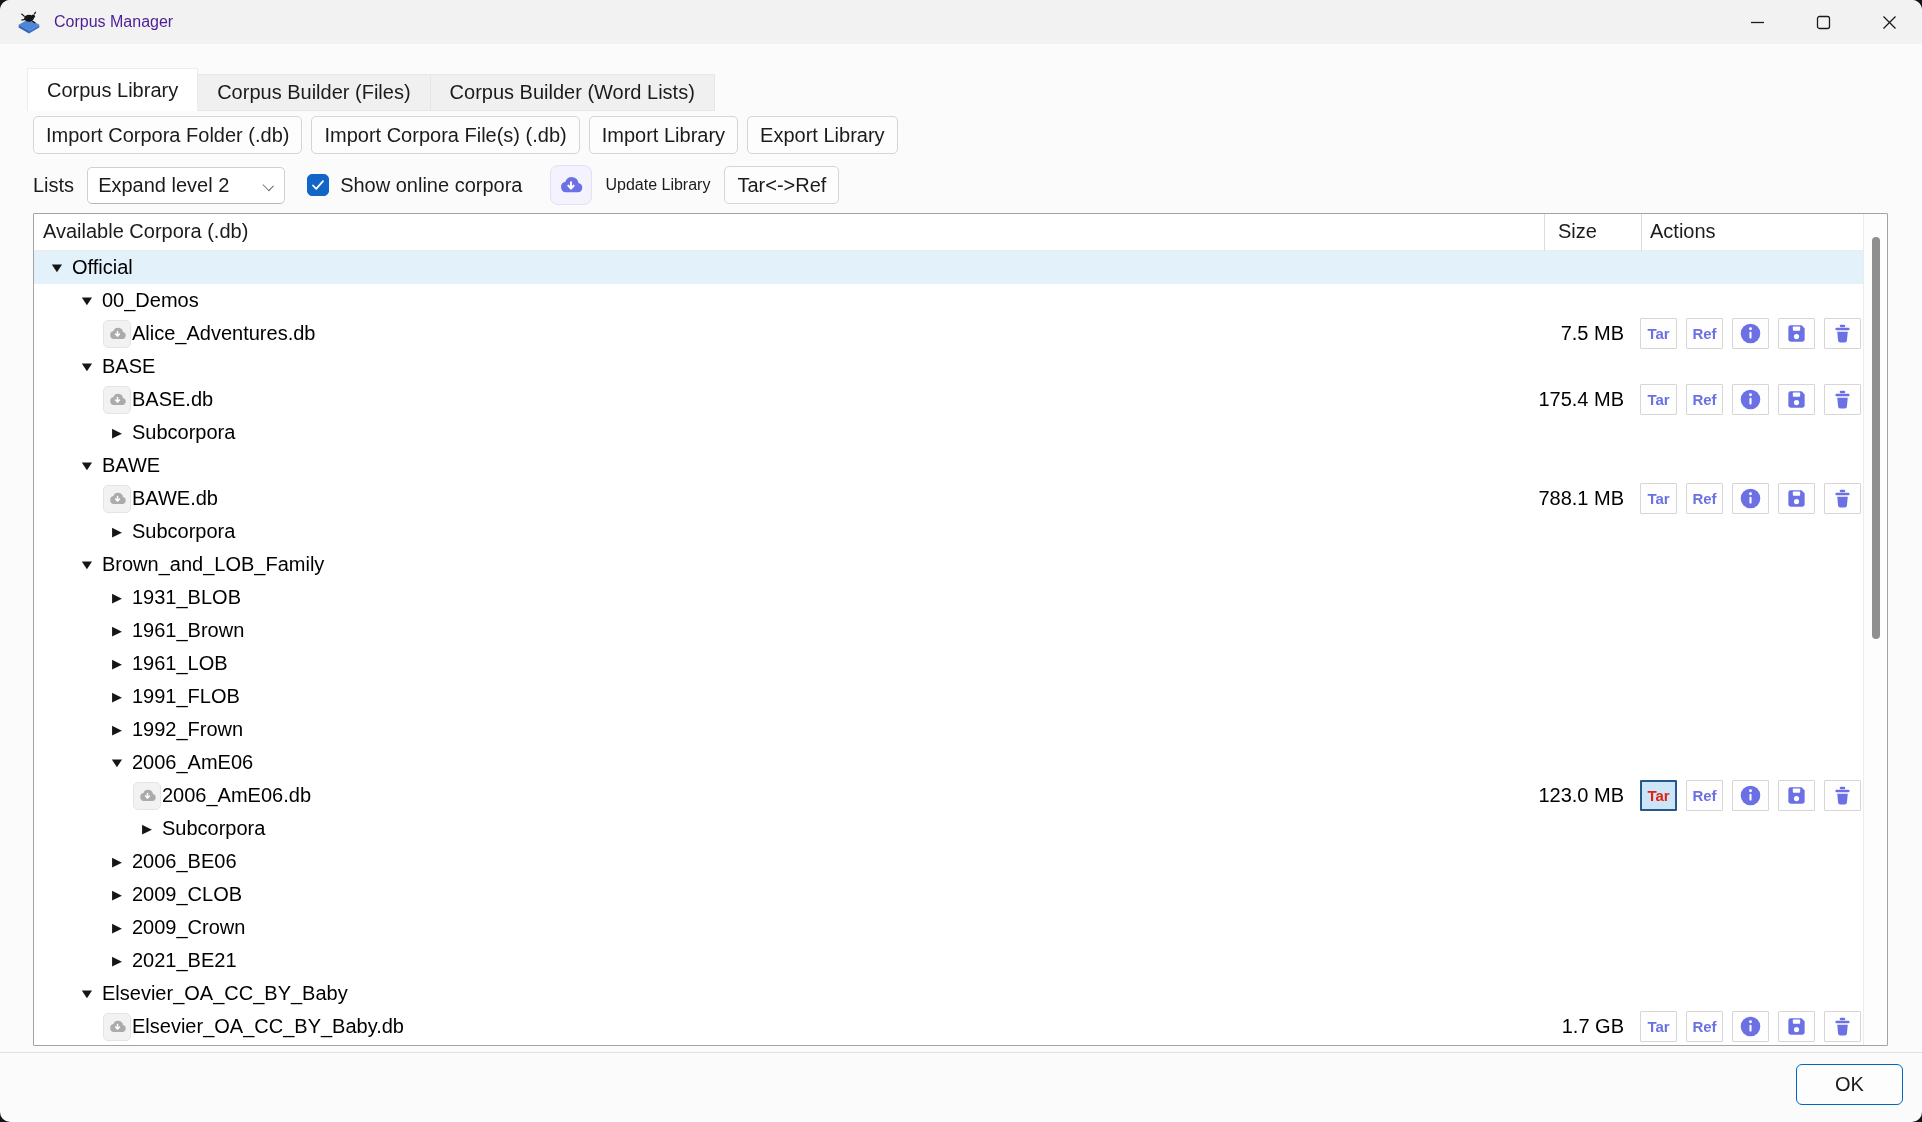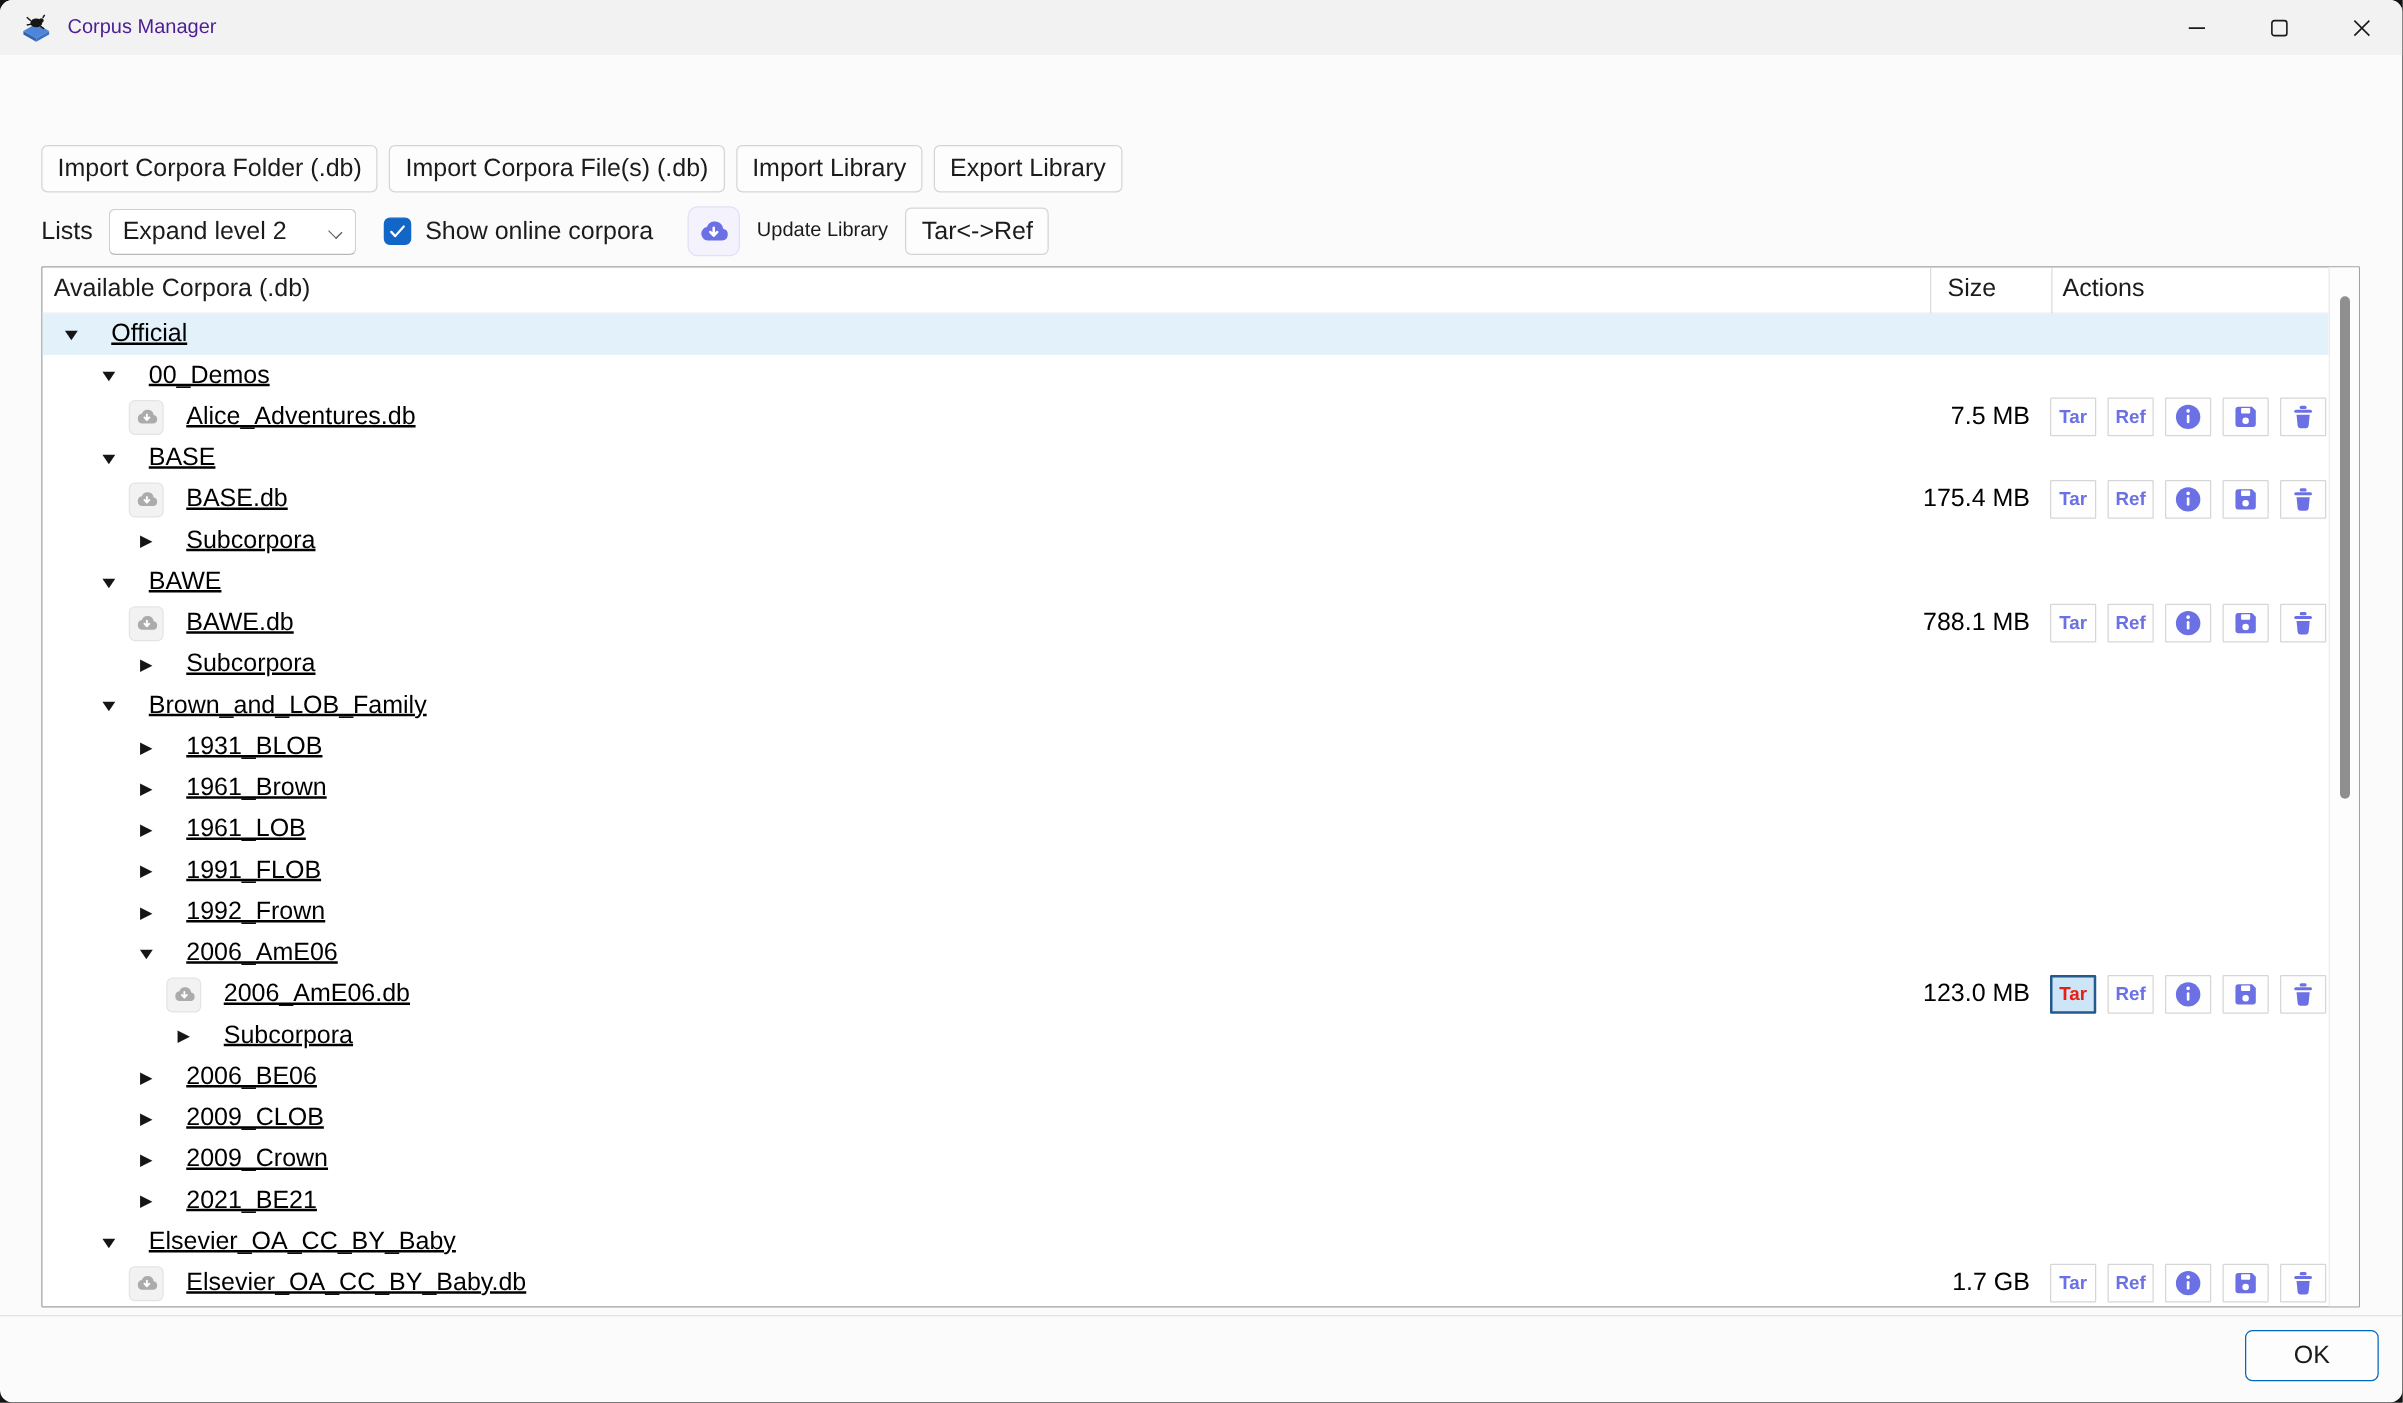--- a/index.html
+++ b/index.html
@@ -44,21 +44,21 @@
   .th-actions{position:absolute;left:1616px;top:6px;}
   .hsep{position:absolute;top:0;width:1px;height:37px;background:#dcdcdc;}
   .hsep.s1{left:1510px;} .hsep.s2{left:1607px;} .hsep.s3{left:1829px;}
   .rows{position:absolute;left:0;top:37px;right:24px;bottom:0;overflow:hidden;}
   .row{position:relative;height:33px;display:flex;align-items:center;font-size:20px;color:#000;}
   .row.selected{background:#e3f1fb;}
   .expander{width:28px;flex:0 0 28px;text-align:center;font-size:13px;color:#151515;line-height:33px;}
   .expander.open{transform:scaleX(1.35);}
   .cloud-badge{width:28px;height:28px;flex:0 0 28px;border-radius:5px;background:#f2f2f2;border:1px solid #e4e4e4;display:flex;align-items:center;justify-content:center;color:#ababab;}
   .cloud-badge svg{width:19px;height:19px;}
-  .row .label{margin-left:18px;white-space:nowrap;text-decoration:underline;}
+  .row .label{margin-left:1px;white-space:nowrap;}
   .row-right{position:absolute;right:2px;top:1px;height:31px;display:flex;align-items:center;gap:9px;}
   .size{width:112px;text-align:right;font-size:20px;color:#000;margin-right:7px;}
   .abtn{width:37px;height:31px;border-radius:1px;border:1px solid #d6d6d6;background:#fefefe;display:flex;align-items:center;justify-content:center;color:#6b70e4;font-size:15px;font-weight:bold;padding:0;}
   .abtn svg{width:23px;height:23px;}
   .abtn.active{background:#cde6f7;border:2px solid #25598c;color:#e42015;}
   .scrollbar-gutter{position:absolute;top:0;right:0;width:24px;height:831px;border-left:1px solid #ececec;background:#fdfdfd;}
   .scroll-thumb{position:absolute;left:8px;top:23px;width:8px;height:402px;border-radius:4px;background:#8f8f8f;}
 
   
   .footer-sep{position:absolute;left:0;right:0;top:1052px;height:1px;background:#e2e2e2;}
@@ -91,20 +91,25 @@
           </svg>
       </button>
       <button class="win-btn" title="Close">
         <svg viewBox="0 0 15 15">
             <path d="M1.5 1.5l12 12M13.5 1.5l-12 12" stroke="#1b1b1b" stroke-width="1.3"></path>
           </svg>
       </button>
     </div>
   </div>
 
+  <div class="tabbar">
+    <div class="tab active">Corpus Library</div>
+    <div class="tab">Corpus Builder (Files)</div>
+    <div class="tab">Corpus Builder (Word Lists)</div>
+  </div>
 
   <div class="toolbar-row row-imports">
     <button class="btn">Import Corpora Folder (.db)</button>
     <button class="btn">Import Corpora File(s) (.db)</button>
     <button class="btn">Import Library</button>
     <button class="btn">Export Library</button>
   </div>
 
   <div class="toolbar-row row-view">
     <span class="view-label">Lists</span>

